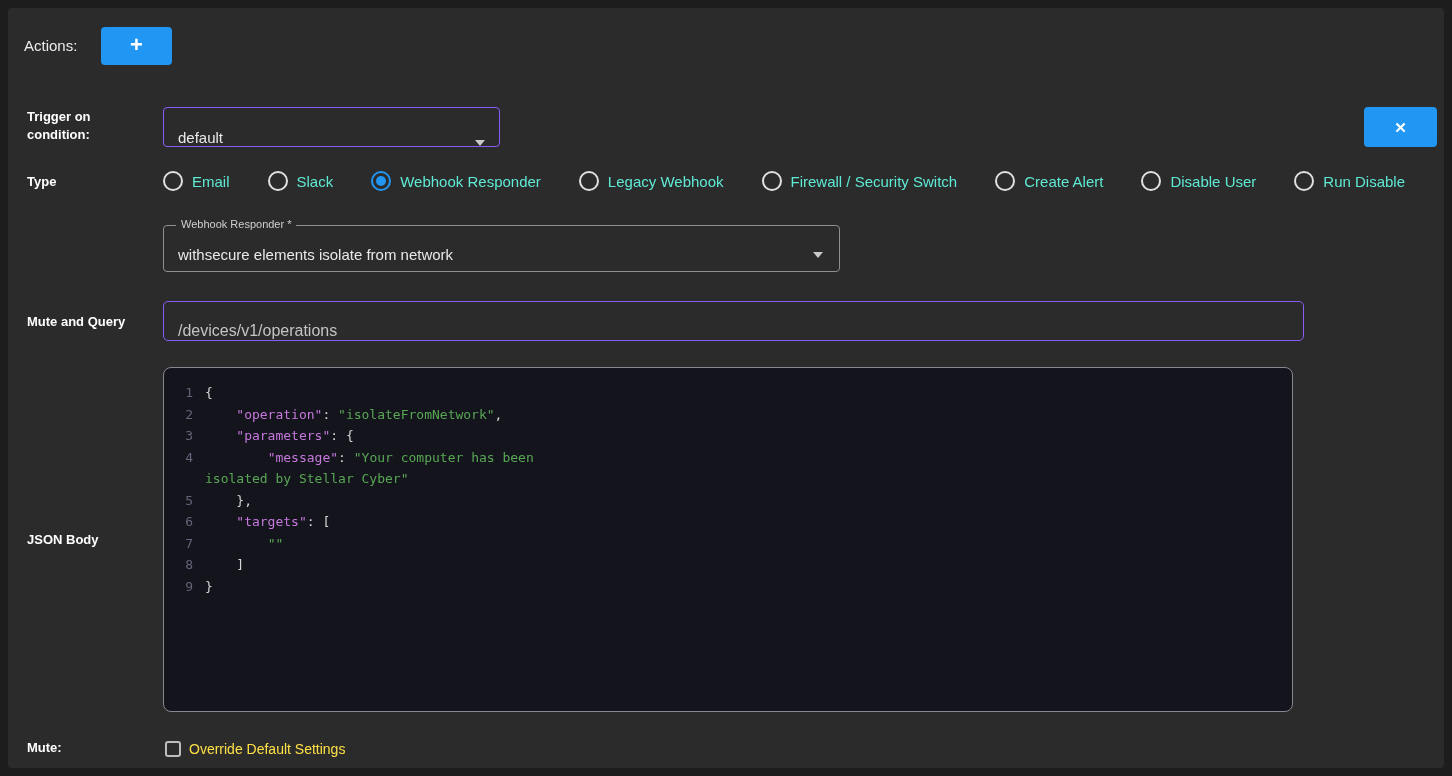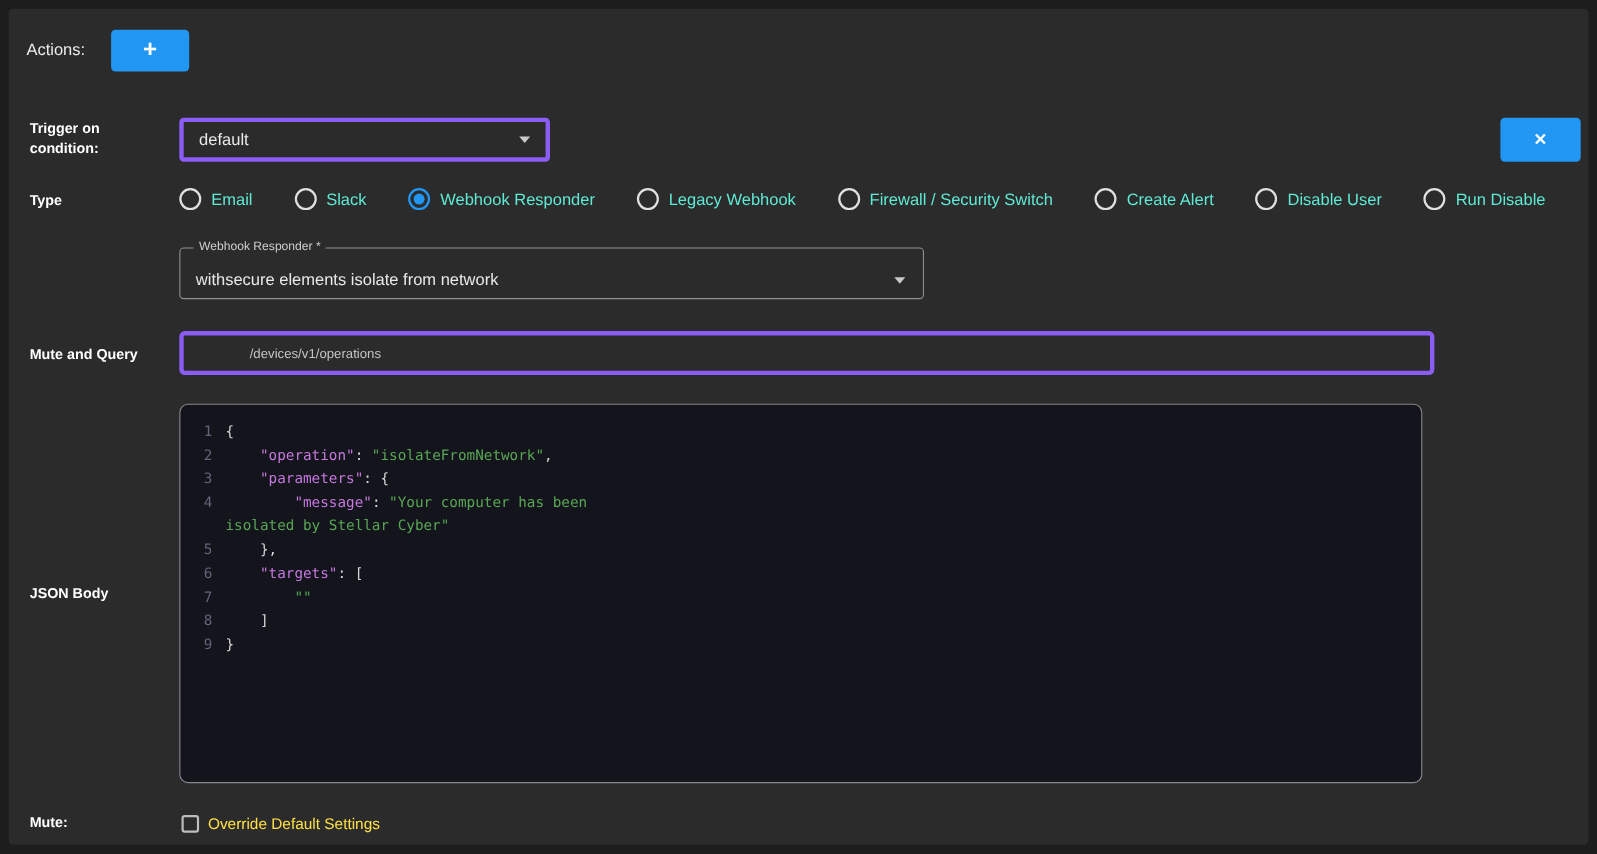--- a/index.html
+++ b/index.html
@@ -32,22 +32,22 @@
     color: #ffffff;
   }
   .add-btn    { left: 93px;  top: 19px; width: 71px; height: 38px; }
   .remove-btn { left: 1356px; top: 99px; width: 73px; height: 40px; }
   .plus  { font-size: 22px; font-weight: 700; line-height: 1; margin-top: -2px; }
   .close { font-size: 15px; font-weight: 700; line-height: 1; }
 
   
   .select, .text-input {
     position: absolute;
-    border: 4px solid #8b5cf6; border-radius: 4px;
-    display: flex; align-items: center; justify-content: space-between;
+    border: 1px solid #8b5cf6; border-radius: 4px;
+    display: flex; align-items: flex-end; justify-content: space-between;
     padding: 0 14px;
     background: transparent;
   }
   .trigger-select { left: 155px; top: 99px; width: 337px; height: 40px; }
   .select-value { font-size: 15px; color: #e9e9e9; }
   .chevron {
     width: 0; height: 0; flex: none;
     border-left: 5px solid transparent; border-right: 5px solid transparent;
     border-top: 6px solid #c9c9c9;
   }
@@ -56,21 +56,21 @@
     border: 1px solid #8f8f8f; border-radius: 4px;
     display: flex; align-items: center; justify-content: space-between;
     padding: 12px 16px 0 14px;
   }
   .webhook-float-label {
     position: absolute; left: 12px; top: -8px;
     background: #2b2b2b; padding: 0 5px;
     font-size: 11px; color: #cfcfcf;
   }
   .path-input { left: 155px; top: 293px; width: 1141px; height: 40px; border-radius: 5px; }
-  .input-value { font-size: 12px; color: #c4c4c4; margin-left: 46px; }
+  .input-value { font-size: 16px; color: #c4c4c4; }
 
   
   .radio-group {
     position: absolute; left: 155px; top: 162px; height: 22px;
     display: flex; align-items: center; gap: 38px;
   }
   .radio-option { display: flex; align-items: center; cursor: pointer; }
   .radio-circle {
     width: 20px; height: 20px; flex: none;
     border: 2px solid #e0e0e0; border-radius: 50%;

